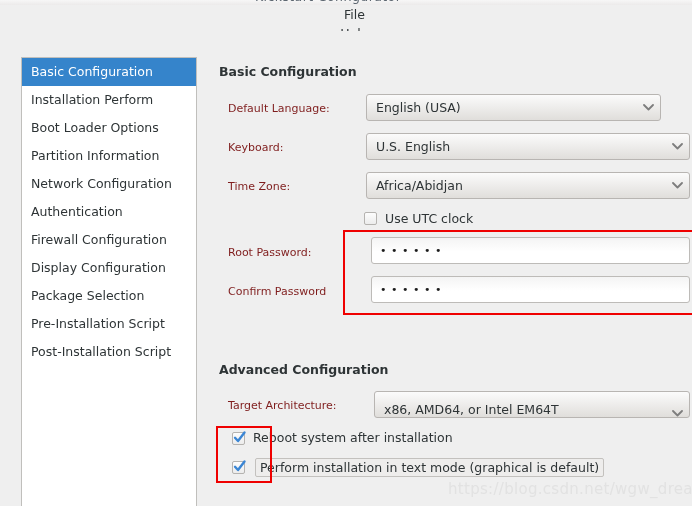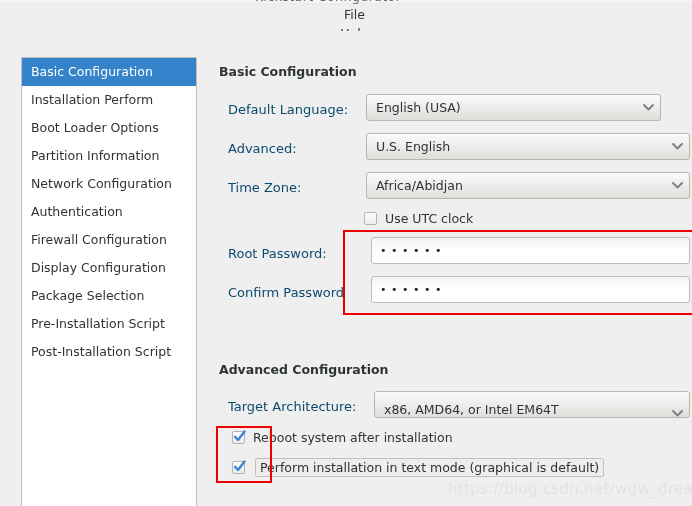--- a/index.html
+++ b/index.html
@@ -103,22 +103,22 @@
   }
   .section-title {
     position: absolute;
     font-weight: bold;
     font-size: 12.5px;
     color: #2e3436;
     white-space: nowrap;
   }
   .field-label {
     position: absolute;
-    font-size: 13px;
-    color: #0c4a6e;
+    font-size: 11px;
+    color: #7f1d1d;
     white-space: nowrap;
     text-align: left;
   }
 
   
   .combo {
     position: absolute;
     height: 27px;
     background: linear-gradient(#fbfbfb, #e0dedb);
     border: 1px solid #b8b5b2;
@@ -268,21 +268,21 @@
       <div class="field-label" style="left:9px; top:71px;">Default Language:</div>
       <div class="combo" style="left:147px; top:63px; width:295px;">
         <div class="combo-text">English (USA)</div>
         <div class="chev">
           <svg width="11" height="7" viewBox="0 0 11 7">
               <path d="M1 1 L5.5 5.5 L10 1" fill="none" stroke="#7d7d7d" stroke-width="1.8" stroke-linecap="round" stroke-linejoin="round"></path>
             </svg>
         </div>
       </div>
 
-      <div class="field-label" style="left:9px; top:110px;">Advanced:</div>
+      <div class="field-label" style="left:9px; top:110px;">Keyboard:</div>
       <div class="combo" style="left:147px; top:102px; width:324px;">
         <div class="combo-text">U.S. English</div>
         <div class="chev">
           <svg width="11" height="7" viewBox="0 0 11 7">
               <path d="M1 1 L5.5 5.5 L10 1" fill="none" stroke="#7d7d7d" stroke-width="1.8" stroke-linecap="round" stroke-linejoin="round"></path>
             </svg>
         </div>
       </div>
 
       <div class="field-label" style="left:9px; top:149px;">Time Zone:</div>
@@ -316,21 +316,21 @@
       <div class="field-label" style="left:9px; top:368px;">Target Architecture:</div>
       <div class="combo" style="left:155px; top:360px; width:316px;align-items:flex-end;">
         <div class="combo-text">x86, AMD64, or Intel EM64T</div>
         <div class="chev">
           <svg width="11" height="7" viewBox="0 0 11 7">
               <path d="M1 1 L5.5 5.5 L10 1" fill="none" stroke="#7d7d7d" stroke-width="1.8" stroke-linecap="round" stroke-linejoin="round"></path>
             </svg>
         </div>
       </div>
 
-      <div class="cbrow" style="left:13px; top:399px;">
+      <div class="cbrow" style="left:13px; top:399px;align-items:flex-end;">
         <span class="cbox checked">
           <svg width="15" height="15" viewBox="0 0 15 15">
               <path d="M3 7.8 L6 11 L12.5 2.5" fill="none" stroke="#3b86d4" stroke-width="2.4" stroke-linecap="round" stroke-linejoin="round"></path>
             </svg>
         </span>
         <span class="cbtext">Reboot system after installation</span>
       </div>
 
       <div class="cbrow" style="left:13px; top:427px;">
         <span class="cbox checked">

